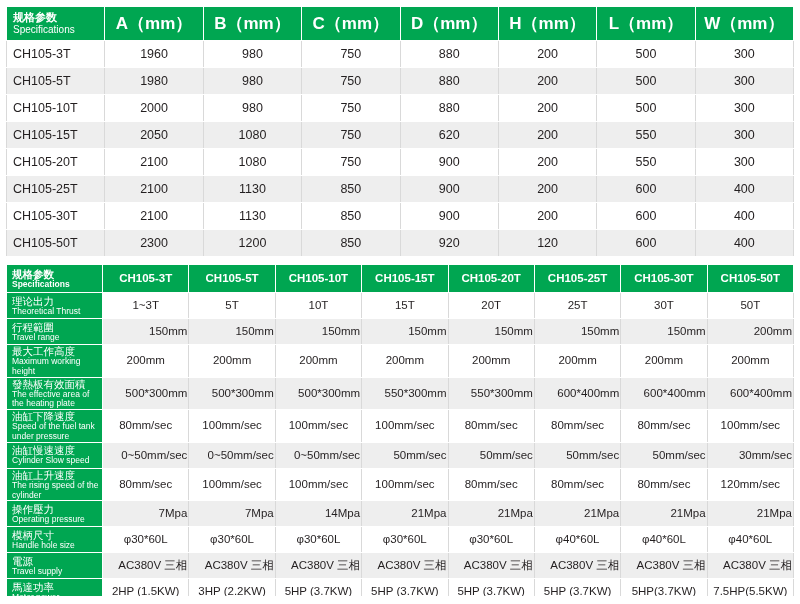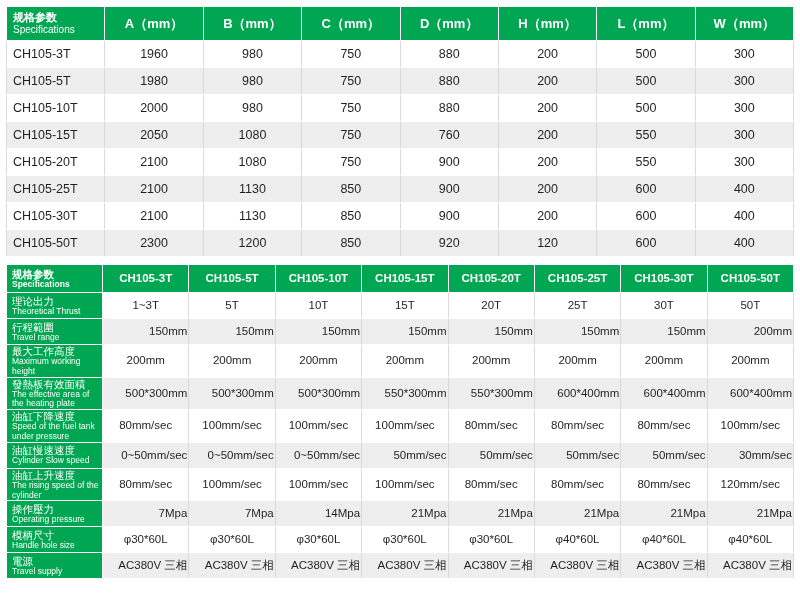--- a/index.html
+++ b/index.html
@@ -31,21 +31,21 @@
     font-size: 12.5px;
     color: #231f20;
     height: 27px;
     padding: 0 2px;
   }
   #dims-table thead th {
     background: #00a651;
     color: #ffffff;
     font-weight: bold;
     height: 34px;
-    font-size: 13px;
+    font-size: 17px;
   }
   #dims-table thead th.spec-head {
     text-align: left;
     padding-left: 6px;
     line-height: 1.15;
     font-size: 11px;
   }
   #dims-table thead th.spec-head .cn { display: block; font-weight: bold; }
   #dims-table thead th.spec-head .en { display: block; font-weight: normal; font-size: 10px; }
   #dims-table tbody tr.odd td { background: #ffffff; }
@@ -142,21 +142,21 @@
         <td>880</td>
         <td>200</td>
         <td>500</td>
         <td>300</td>
       </tr>
       <tr class="even">
         <td class="model">CH105-15T</td>
         <td>2050</td>
         <td>1080</td>
         <td>750</td>
-        <td>760</td>
+        <td>620</td>
         <td>200</td>
         <td>550</td>
         <td>300</td>
       </tr>
       <tr class="odd">
         <td class="model">CH105-20T</td>
         <td>2100</td>
         <td>1080</td>
         <td>750</td>
         <td>900</td>
@@ -359,17 +359,31 @@
         <td class="val">AC380V 三相</td>
         <td class="val">AC380V 三相</td>
         <td class="val">AC380V 三相</td>
         <td class="val">AC380V 三相</td>
         <td class="val">AC380V 三相</td>
         <td class="val">AC380V 三相</td>
         <td class="val">AC380V 三相</td>
         <td class="val">AC380V 三相</td>
       </tr>
 
+      <tr class="odd">
+        <td class="rowhead">
+          <span class="cn">馬達功率</span>
+          <span class="en">Motor power</span>
+        </td>
+        <td class="val">2HP (1.5KW)</td>
+        <td class="val">3HP (2.2KW)</td>
+        <td class="val">5HP (3.7KW)</td>
+        <td class="val">5HP (3.7KW)</td>
+        <td class="val">5HP (3.7KW)</td>
+        <td class="val">5HP (3.7KW)</td>
+        <td class="val">5HP(3.7KW)</td>
+        <td class="val">7.5HP(5.5KW)</td>
+      </tr>
 
     </tbody>
   </table>
 
 </div>
 
 </body></html>

